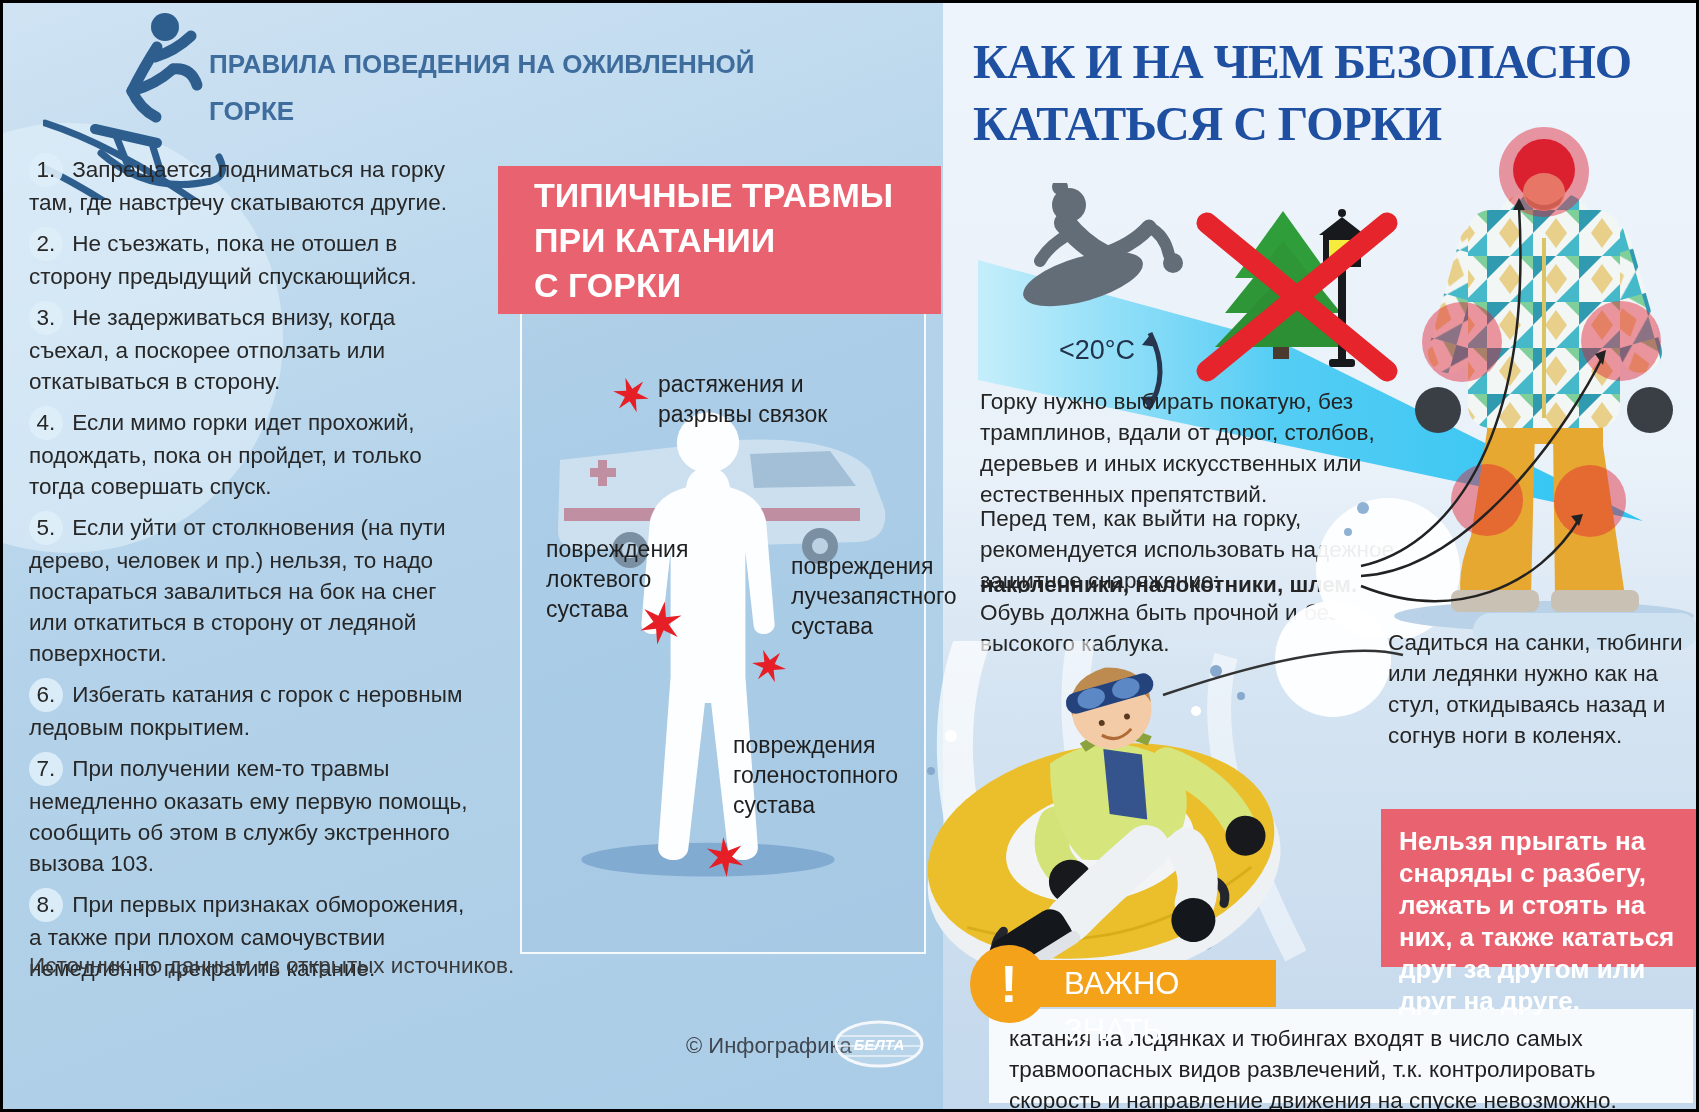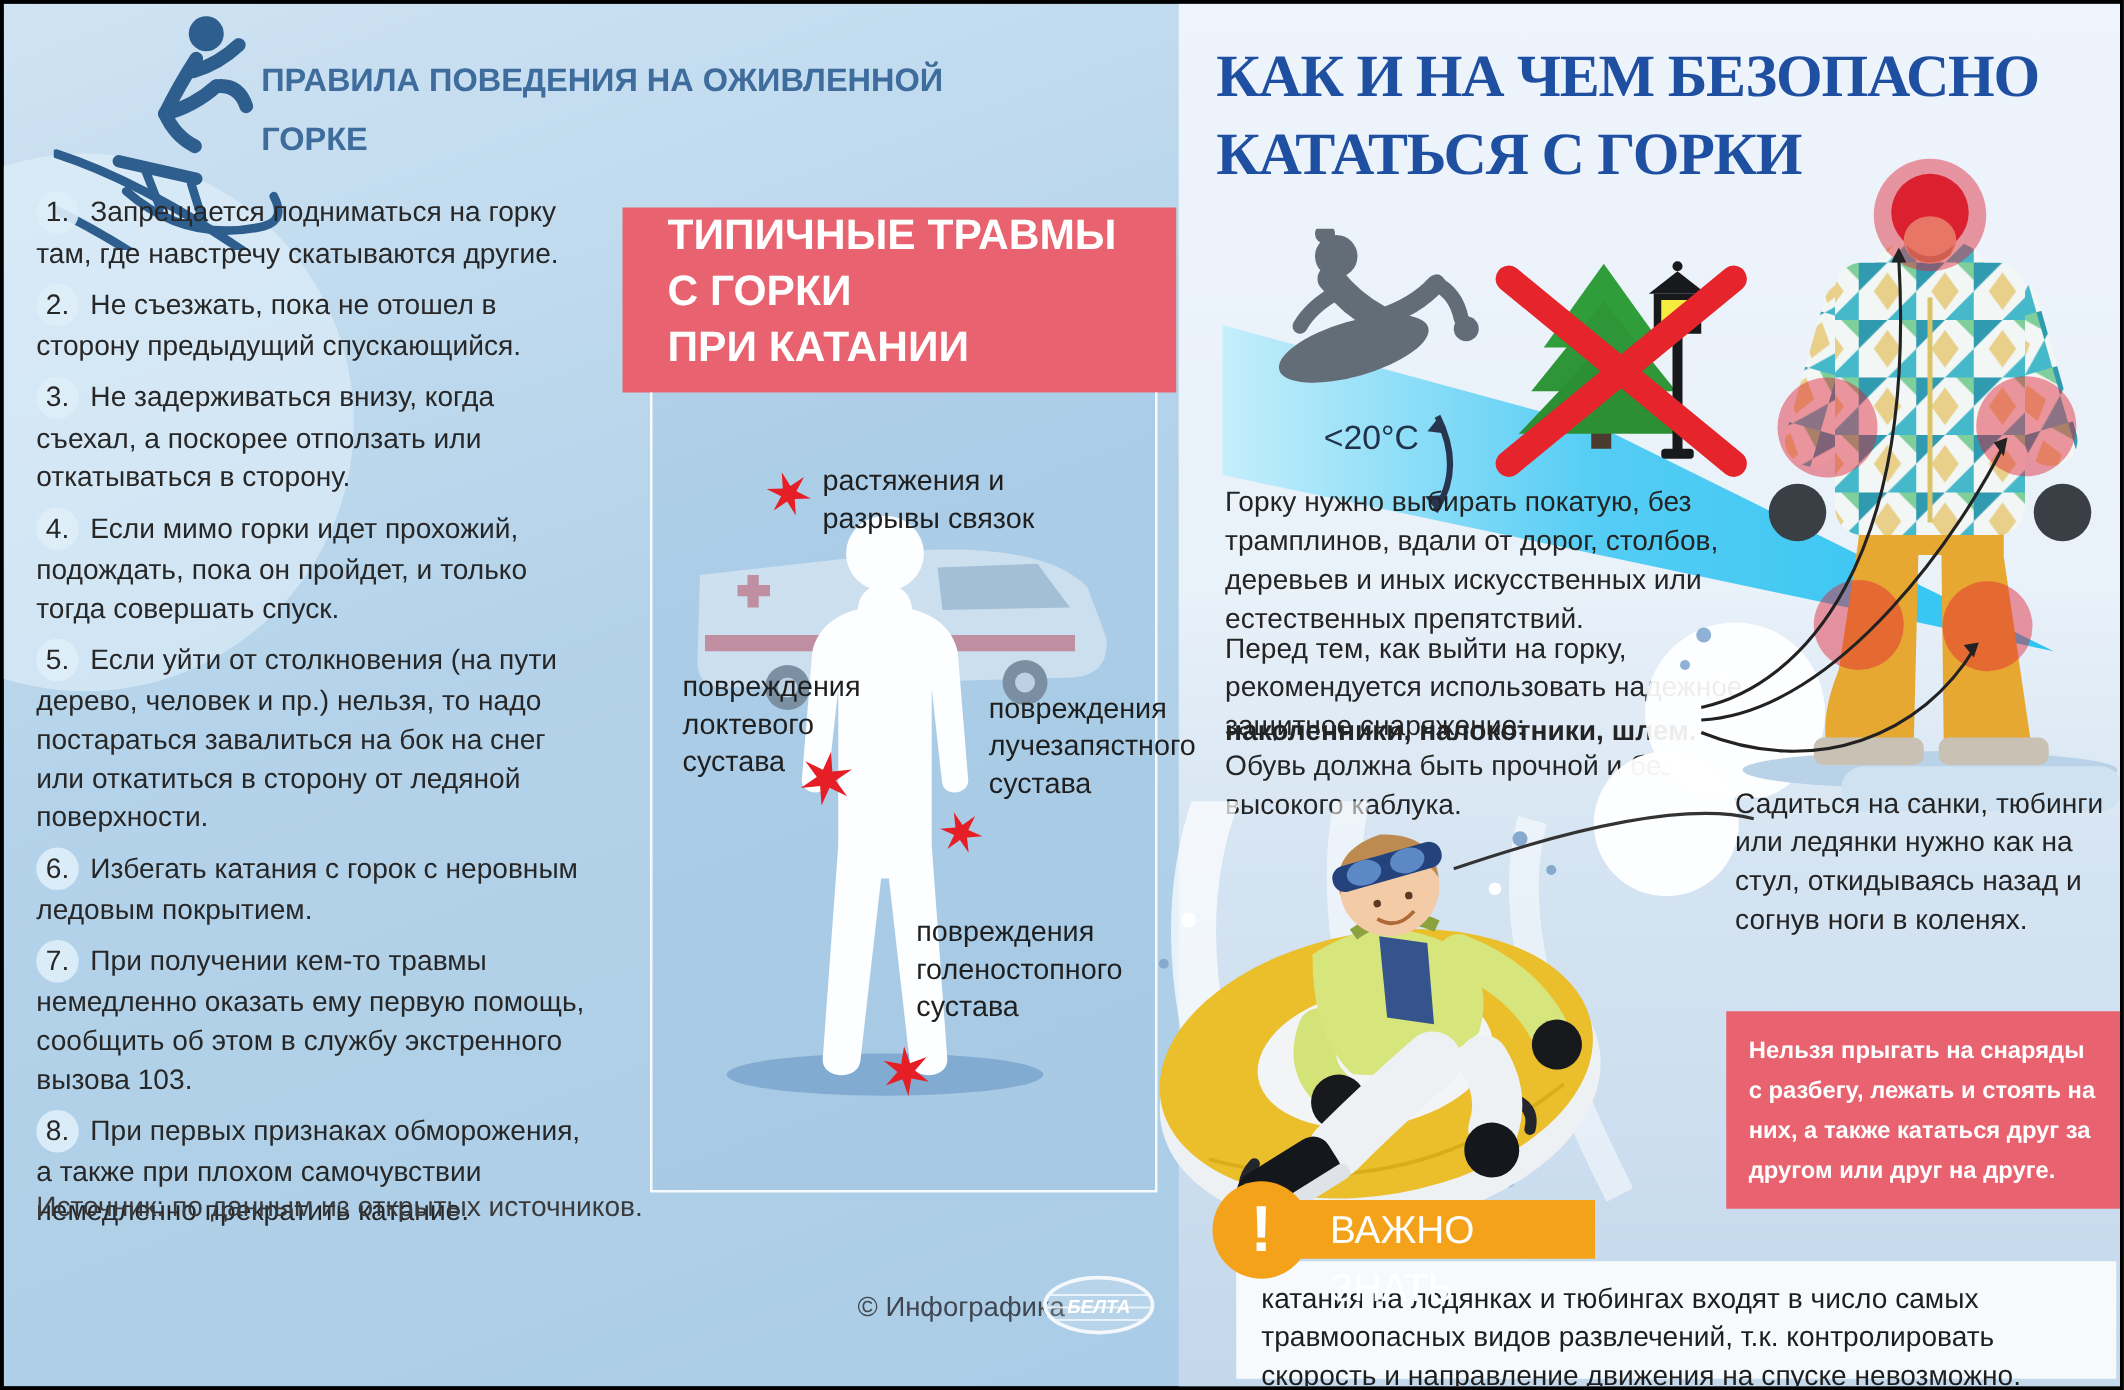--- a/index.html
+++ b/index.html
@@ -19,21 +19,21 @@
   .title-left{left:206px;top:38px;width:732px;font-size:26px;font-weight:bold;
     line-height:47px;color:#3e6c9c;}
   .rules{left:26px;top:150px;width:442px;}
   .rule{font-size:22.5px;line-height:31px;margin-bottom:9px;color:#272727;}
   .rule-num{display:inline-block;width:34px;height:34px;border-radius:50%;
     background:rgba(222,238,249,.9);text-align:center;line-height:34px;margin-right:3px;}
   .source{left:26px;top:950px;font-size:22.5px;color:#3a3a3a;}
   
   .inj-header{left:495px;top:163px;width:443px;height:148px;background:#e8636f;color:#fff;
     font-size:34px;font-weight:bold;line-height:45px;box-sizing:border-box;
-    padding-left:36px;display:flex;flex-direction:column;justify-content:flex-start;}
+    padding-left:36px;display:flex;flex-direction:column;justify-content:center;}
   .inj-panel{left:517px;top:311px;width:406px;height:640px;box-sizing:border-box;
     border:2px solid rgba(255,255,255,.9);border-top:none;background:rgba(150,192,224,.28);}
   .inj-label{position:absolute;font-size:23px;line-height:30px;color:#1f1f1f;}
   .lbl-lig{left:655px;top:366px;width:230px;}
   .lbl-elbow{left:543px;top:531px;width:160px;}
   .lbl-wrist{left:788px;top:548px;width:170px;}
   .lbl-ankle{left:730px;top:727px;width:185px;}
   .star{position:absolute;}
   .credit{left:683px;top:1030px;font-size:22px;color:#3f4650;}
   .belta{left:830px;top:1016px;}
@@ -41,21 +41,21 @@
   .title-right{left:970px;top:28px;width:716px;font-family:"Liberation Serif",serif;
     font-weight:bold;font-size:48px;line-height:62px;letter-spacing:-1px;color:#1e4fa1;}
   .par{position:absolute;font-size:22.5px;line-height:31px;color:#242424;}
   .p-hill{left:977px;top:383px;width:404px;}
   .p-gear{left:977px;top:500px;width:416px;}
   .p-gear-bold{left:977px;top:566px;width:416px;font-weight:bold;}
   .p-shoes{left:977px;top:594px;width:400px;}
   .p-sit{left:1385px;top:624px;width:300px;}
   .cloud{left:1470px;top:610px;width:225px;height:36px;border-radius:18px;background:#cfe2f2;}
   .warn-box{left:1378px;top:806px;width:318px;height:158px;background:#e8636f;box-sizing:border-box;
-    padding:16px 18px;color:#fff;font-weight:bold;font-size:19px;line-height:32px;}
+    padding:16px 18px;color:#fff;font-weight:bold;font-size:26px;line-height:32px;}
   .imp-circle{left:967px;top:942px;width:78px;height:78px;border-radius:50%;background:#f5a21b;
     color:#fff;font-weight:bold;font-size:52px;text-align:center;line-height:78px;z-index:6;}
   .imp-banner{left:1027px;top:957px;width:246px;height:47px;background:#f5a21b;color:#fff;
     font-weight:normal;font-size:31px;line-height:47px;box-sizing:border-box;padding-left:34px;z-index:5;}
   .imp-bar{left:986px;top:1006px;width:704px;height:94px;background:rgba(253,254,255,.88);
     box-sizing:border-box;padding:14px 20px;font-size:22.5px;line-height:31px;color:#1e1e1e;z-index:4;}
   svg{display:block;}
 </style>
 </head>
 <body>
@@ -99,22 +99,22 @@
     <div class="rule"><span class="rule-num">5.</span> <span>Если уйти от столкновения (на пути дерево, человек и пр.) нельзя, то надо постараться завалиться на бок на снег или откатиться в сторону от ледяной поверхности.</span></div>
     <div class="rule"><span class="rule-num">6.</span> <span>Избегать катания с горок с неровным ледовым покрытием.</span></div>
     <div class="rule"><span class="rule-num">7.</span> <span>При получении кем-то травмы немедленно оказать ему первую помощь, сообщить об этом в службу экстренного вызова 103.</span></div>
     <div class="rule"><span class="rule-num">8.</span> <span>При первых признаках обморожения, а также при плохом самочувствии немедленно прекратить катание.</span></div>
   </div>
 
   <div class="abs source">Источник: по данным из открытых источников.</div>
 
   <div class="abs inj-header">
     <div>ТИПИЧНЫЕ ТРАВМЫ</div>
+    <div>ПРИ КАТАНИИ</div>
     <div>С ГОРКИ</div>
-    <div>ПРИ КАТАНИИ</div>
   </div>
 
   <div class="abs inj-panel"></div>
 
   <svg class="abs" style="left:535px;top:395px;opacity:.5;" width="360" height="190" viewBox="0 0 360 190">
     <path d="M22,62 L200,42 Q300,38 332,72 L347,112 Q350,142 320,144 L42,152 Q20,152 20,132 Z" fill="#edf3f8"></path>
     <polygon points="212,56 292,53 318,88 216,90" fill="#9db4c8"></polygon>
     <rect x="26" y="110" width="296" height="13" fill="#d4525e"></rect>
     <rect x="52" y="70" width="26" height="9" fill="#d4525e"></rect>
     <rect x="60" y="62" width="9" height="26" fill="#d4525e"></rect>

